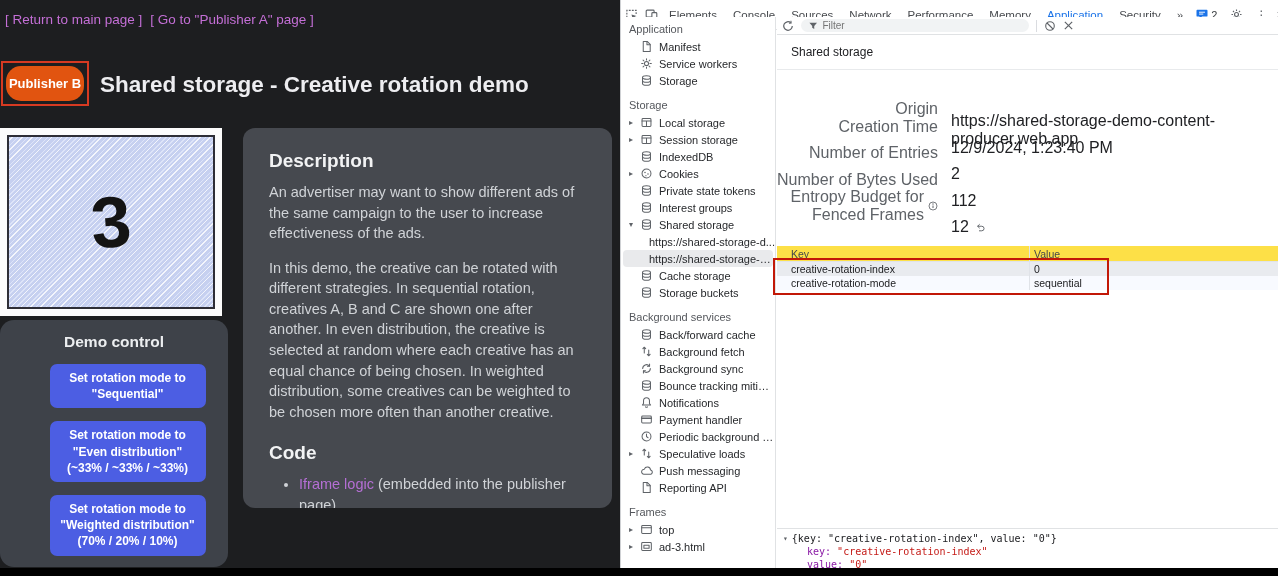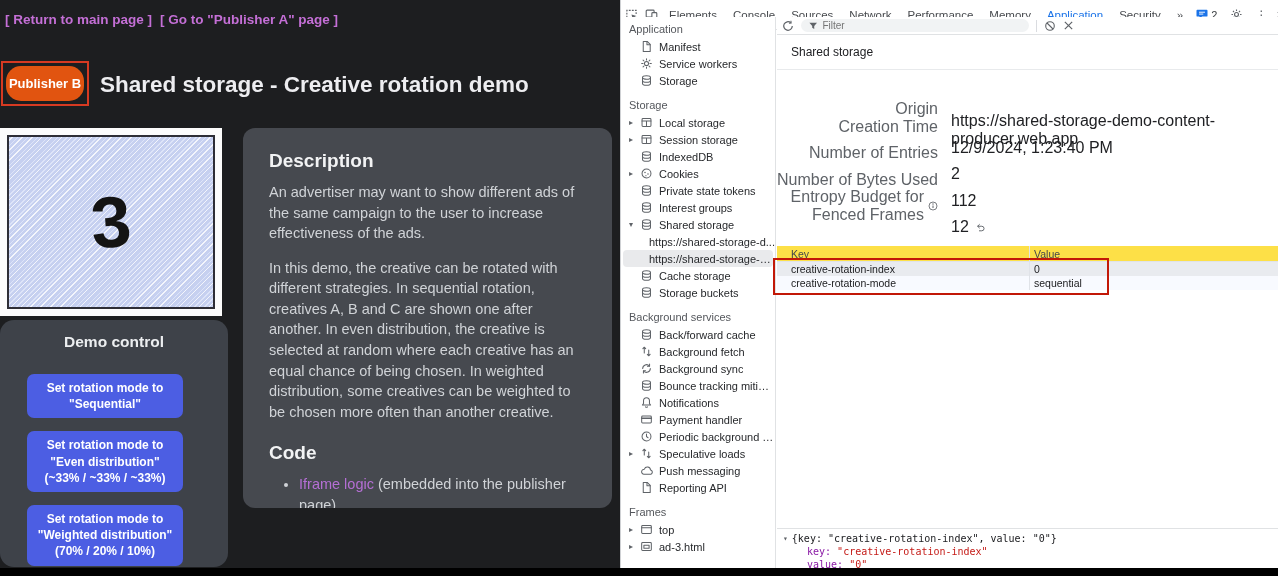--- a/index.html
+++ b/index.html
@@ -2,35 +2,35 @@
 <html><head>
 <meta charset="utf-8">
 <style>
   html,body{margin:0;padding:0;background:#000;}
   *{box-sizing:border-box;}
   #stage{position:relative;width:1278px;height:576px;overflow:hidden;
          font-family:"Liberation Sans","DejaVu Sans",sans-serif;background:#1d1e20;}
 
   
   .page{position:absolute;left:0;top:0;width:620px;height:576px;background:#1d1e20;}
-  .nav{position:absolute;left:5px;top:12px;font-size:13.5px;font-weight:700;color:#c46fd6;}
+  .nav{position:absolute;left:5px;top:12px;font-size:13.5px;font-weight:400;color:#c46fd6;}
   .nav-link{margin-right:8px;cursor:pointer;}
   .pub-annot{position:absolute;left:1px;top:61px;width:88px;height:45px;border:2px solid #d63a22;}
   .pub-btn{position:absolute;left:3px;top:3px;right:3px;bottom:3px;background:#e15410;border-radius:15px;
            color:#fff;font-size:13px;font-weight:700;display:flex;align-items:center;justify-content:center;}
   .page-title{position:absolute;left:100px;top:72px;font-size:22.5px;font-weight:700;color:#ededf0;}
   .creative-frame{position:absolute;left:0;top:128px;width:222px;height:188px;background:#fcfcfc;padding:7px;}
   .creative{width:100%;height:100%;border:2px solid #2e2e36;
             background:#c6d0f0;
             background-image:repeating-linear-gradient(135deg,rgba(255,255,255,0) 0 2px,rgba(255,255,255,.8) 2px 3px,rgba(255,255,255,0) 3px 6px,rgba(240,244,255,.55) 6px 7px);
             display:flex;align-items:center;justify-content:center;}
   .creative-num{font-size:72px;font-weight:600;color:#141414;transform:rotate(-4deg);line-height:1;}
   .demo-panel{position:absolute;left:0;top:320px;width:228px;height:247px;background:#3e4249;border-radius:14px;padding-top:13px;}
   .demo-title{text-align:center;font-size:15.5px;font-weight:700;color:#eceef0;}
-  .demo-btns{display:flex;flex-direction:column;align-items:flex-start;gap:13px;margin-top:23px;padding-left:27px;}
+  .demo-btns{display:flex;flex-direction:column;align-items:center;gap:13px;margin-top:13px;padding-left:27px;}
   .demo-btn{width:156px;background:#4c5ee3;border:none;border-radius:7px;padding:6px 4px;color:#fff;
             font-family:inherit;font-size:12px;font-weight:700;line-height:1.35;text-align:center;cursor:pointer;}
   .desc-panel{position:absolute;left:243px;top:128px;width:369px;height:380px;background:#46494f;border-radius:12px;
               padding:16px 26px 0 26px;overflow:hidden;}
   .desc-h{font-size:19px;font-weight:700;color:#f2f3f4;margin:6px 0 10px 0;}
   .desc-p{font-size:14.5px;color:#d0d3d7;line-height:1.42;margin:0 0 14px 0;}
   .code-h{margin-top:20px;}
   .code-list{margin:4px 0 0 0;padding-left:30px;}
   .code-list li{font-size:14.5px;color:#d0d3d7;line-height:1.42;margin-bottom:3px;}
   .dlink{color:#b56fd4;cursor:pointer;}

